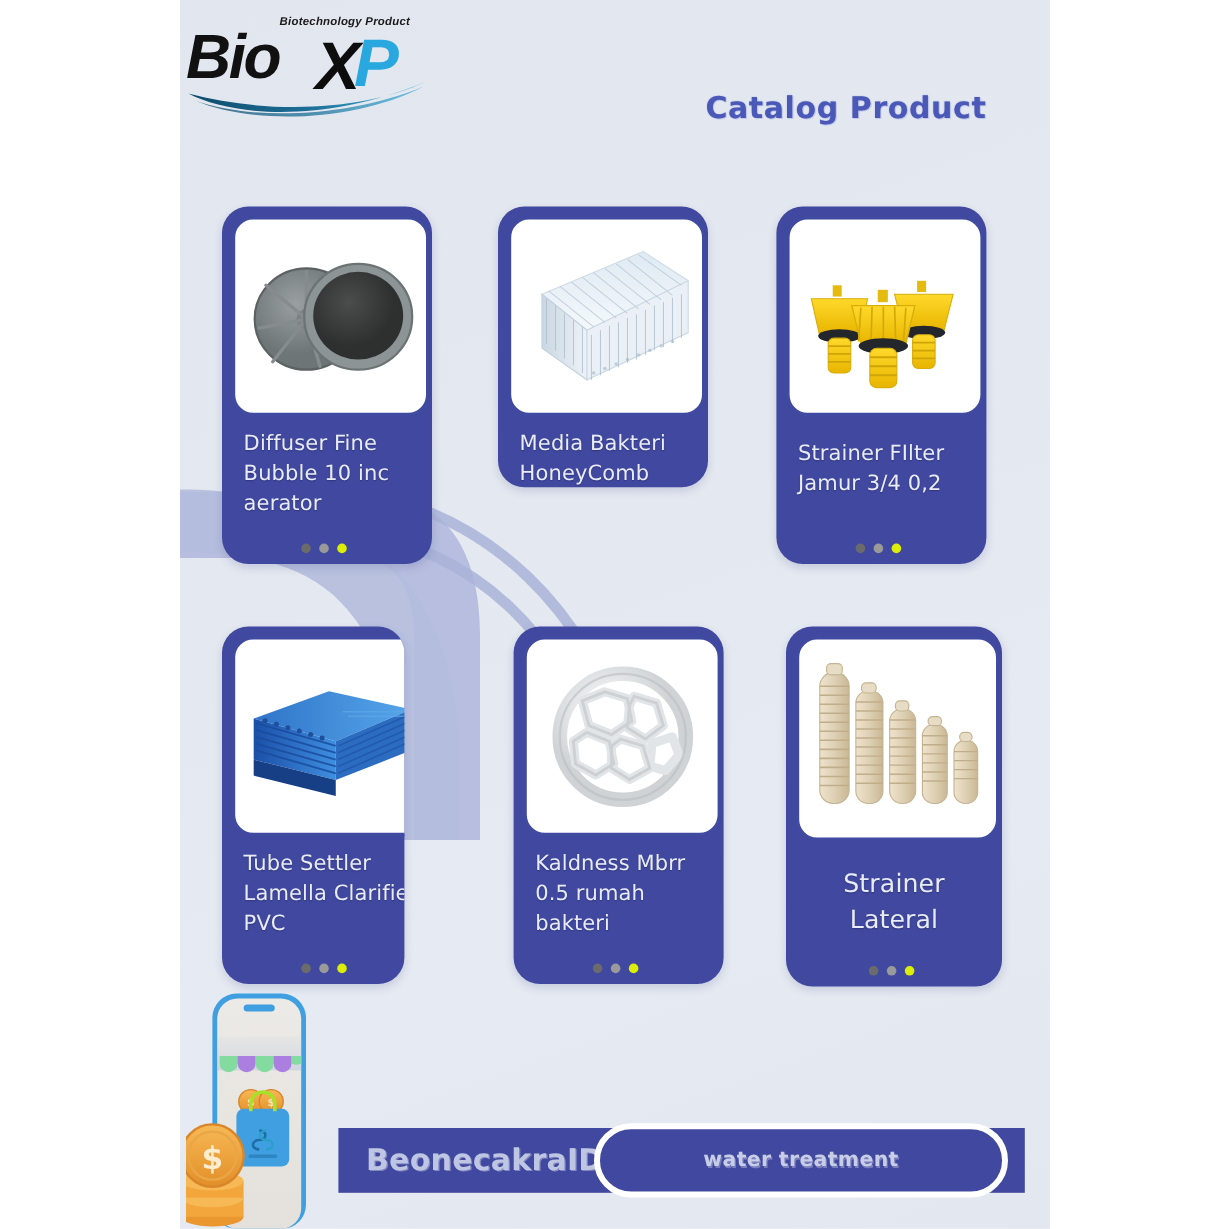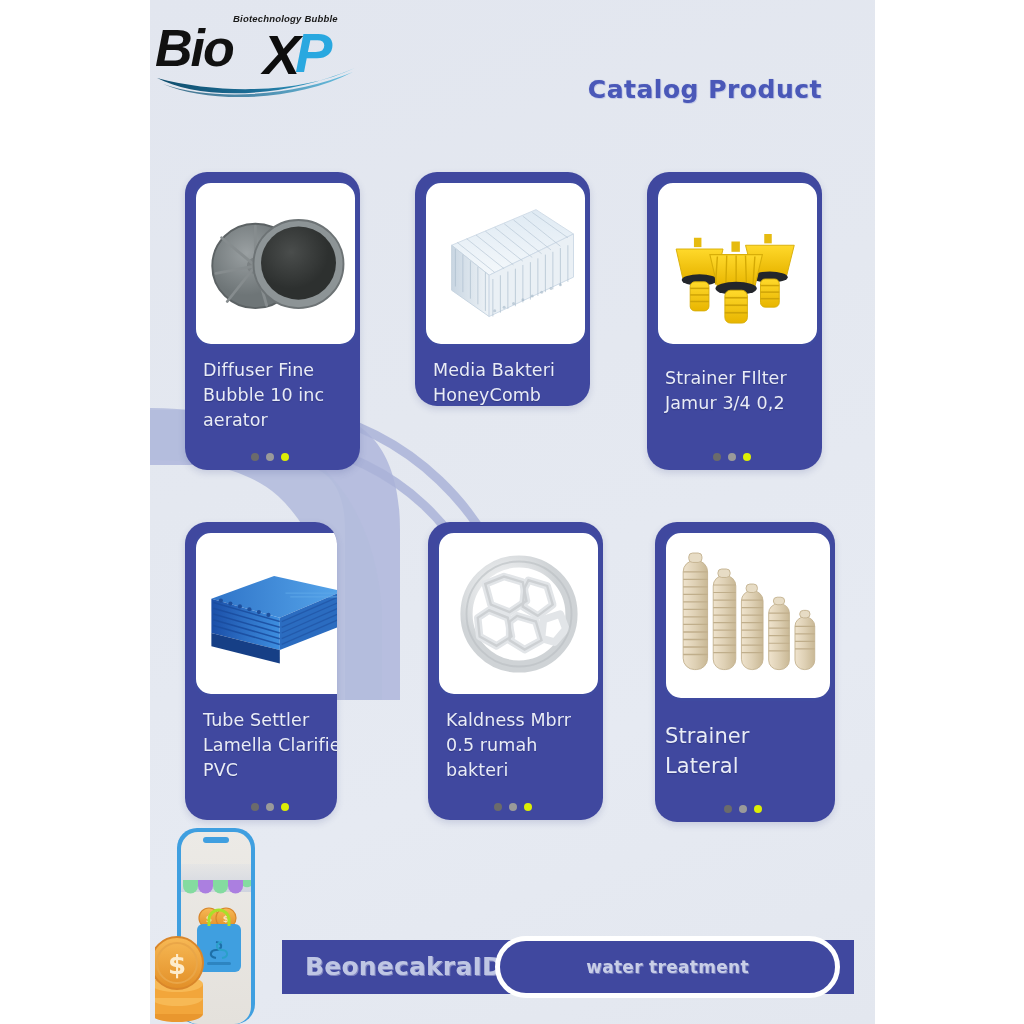--- a/index.html
+++ b/index.html
@@ -85,21 +85,21 @@
   }
   .card-title {
     position: absolute;
     color: #e9ecf7;
     font-size: 17.5px;
     line-height: 1.42;
     font-family: "DejaVu Sans", sans-serif;
     letter-spacing: 0.1px;
     text-shadow: 0 1px 1px rgba(20,25,70,0.35);
   }
-  .card-title.big { font-size: 21px; text-align: left; }
+  .card-title.big { font-size: 21px; text-align: center; }
   .dots {
     position: absolute;
     display: flex; gap: 7px; align-items: center;
   }
   .dot { width: 8px; height: 8px; border-radius: 50%; }
 
   
   #footer-bar {
     position: absolute;
     left: 132px; top: 940px;
@@ -148,21 +148,21 @@
     <path d="M0 28 C60 28 120 40 170 85 C210 122 228 175 232 230 L232 320 L180 320 L180 235
              C176 186 160 146 128 116 C96 88 50 80 0 80 Z" fill="#b4bcdd" opacity="0.9"></path>
   </svg>
 
   <svg class="deco" id="deco-curve" viewBox="0 0 330 320">
     <path d="M10 10 C120 30 200 110 228 215 L228 260 L258 260 L215 305 L172 260 L202 260 L202 222
              C178 130 110 62 5 42 Z" fill="none" stroke="#aab3d8" stroke-width="9" opacity="0.85"></path>
   </svg>
 
   <div id="logo-wrap">
-    <div id="logo-tagline">Biotechnology Bubble</div>
+    <div id="logo-tagline">Biotechnology Product</div>
     <div id="logo-bio">Bio</div>
     <div id="logo-x">X</div>
     <div id="logo-p">P</div>
     <svg style="position:absolute;left:0;top:58px;width:210px;height:40px" viewBox="0 0 210 40">
       <defs>
         <linearGradient id="swg" x1="0" y1="0" x2="1" y2="0">
           <stop offset="0" stop-color="#0f4c6b"></stop>
           <stop offset="0.5" stop-color="#1c6e97"></stop>
           <stop offset="1" stop-color="#3fb4dd"></stop>
         </linearGradient>

